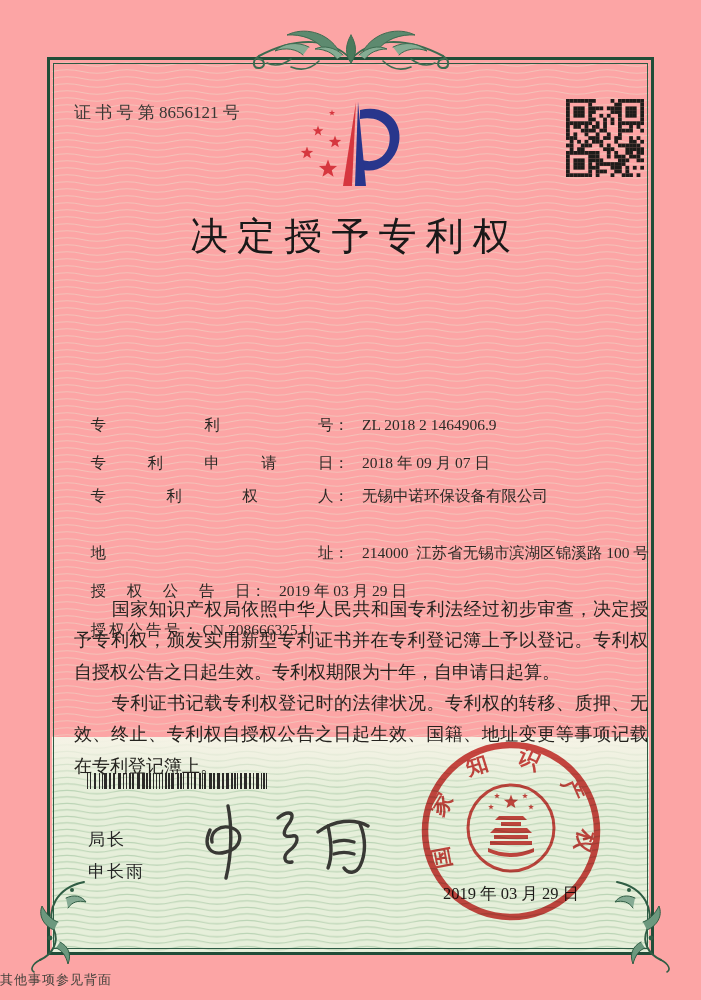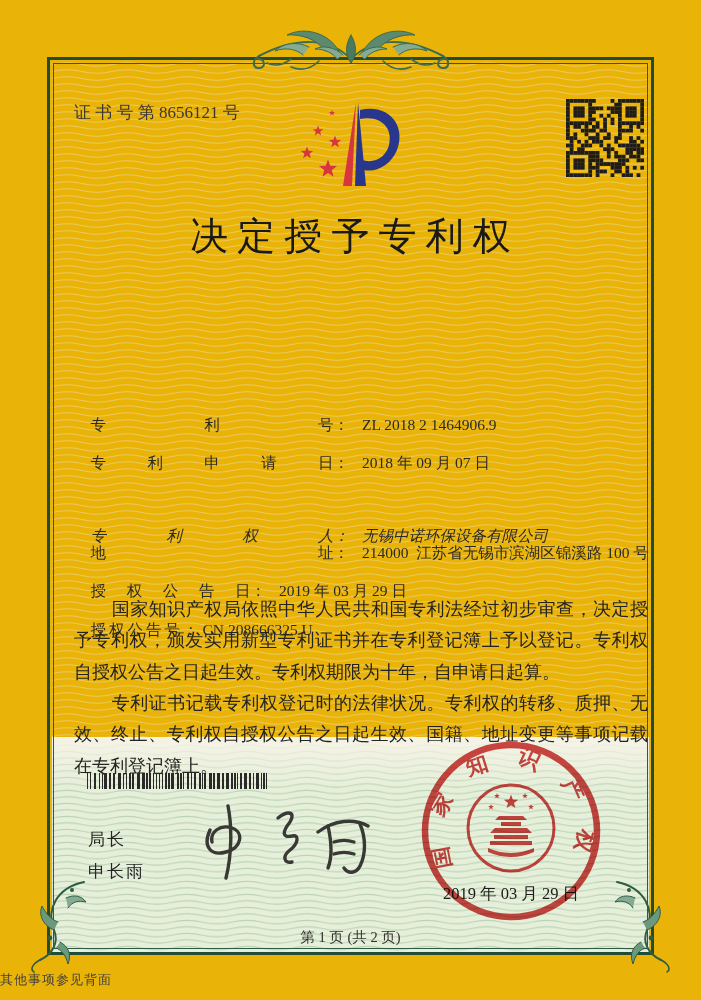--- a/index.html
+++ b/index.html
@@ -1,16 +1,16 @@
 <!DOCTYPE html>
 <html><head>
 <meta charset="utf-8">
 <style>
   html,body{margin:0;padding:0;}
-  .page{position:relative;width:701px;height:1000px;background:#eab308;overflow:hidden;
+  .page{position:relative;width:701px;height:1000px;background:#fca5a5;overflow:hidden;
         font-family:"Liberation Serif","DejaVu Serif",serif;color:#2e2b28;}
   .abs{position:absolute;}
   
   .frame-outer{position:absolute;left:47px;top:57px;width:607px;height:898px;
                border:3px solid #214d38;box-sizing:border-box;z-index:2;}
   .frame-inner{position:absolute;left:53px;top:63px;width:595px;height:886px;
                border:1px solid #2c5a43;box-sizing:border-box;z-index:2;}
   .cert-no{left:74px;top:101px;font-size:17px;white-space:pre;color:#3a3834;z-index:3;}
   .title{left:0;top:211px;width:100%;text-align:center;font-size:38px;color:#191919;
          letter-spacing:.24em;padding-left:.24em;box-sizing:border-box;z-index:3;}
@@ -368,21 +368,21 @@
     </svg>
 
   <div class="abs title">决定授予专利权</div>
 
   <div class="row" style="top:397px;">
     <span class="lab">专利号</span><span>：</span><span class="val">ZL 2018 2 1464906.9</span>
   </div>
   <div class="row" style="top:435px;">
     <span class="lab">专利申请日</span><span>：</span><span class="val">2018 年 09 月 07 日</span>
   </div>
-  <div class="row" style="top:508px;font-style:italic;">
+  <div class="row" style="top:468px;">
     <span class="lab">专利权人</span><span>：</span><span class="val">无锡中诺环保设备有限公司</span>
   </div>
   <div class="row" style="top:525px;">
     <span class="lab">地址</span><span>：</span><span class="val">214000  江苏省无锡市滨湖区锦溪路 100 号</span>
   </div>
   <div class="row" style="top:563px;">
     <span class="lab2">授权公告日</span><span>：</span><span class="val">2019 年 03 月 29 日</span>
     <span style="display:inline-block;width:52px;"></span>
     <span style="letter-spacing:3px;">授权公告号</span><span>：</span><span class="val" style="padding-left:4px;margin-top:7px;">CN 208666325 U</span>
   </div>
@@ -481,15 +481,14 @@
         </g>
       <path d="M83 80 L107 80 L111 84 L79 84 Z"></path>
       <rect x="85" y="86" width="20" height="4"></rect>
       <path d="M79 92 L111 92 L116 97 L74 97 Z"></path>
       <rect x="78" y="99" width="34" height="4"></rect>
       <rect x="74" y="105" width="42" height="4"></rect>
       <path d="M72 112 Q 95 122 118 112 L 118 116 Q 95 126 72 116 Z"></path>
     </g>
   </svg>
 
-  <div class="abs page-no">第 1 页 (共 2 页)</div>
   <div class="abs back-note">其他事项参见背面</div>
 </div>
 
 </body></html>

